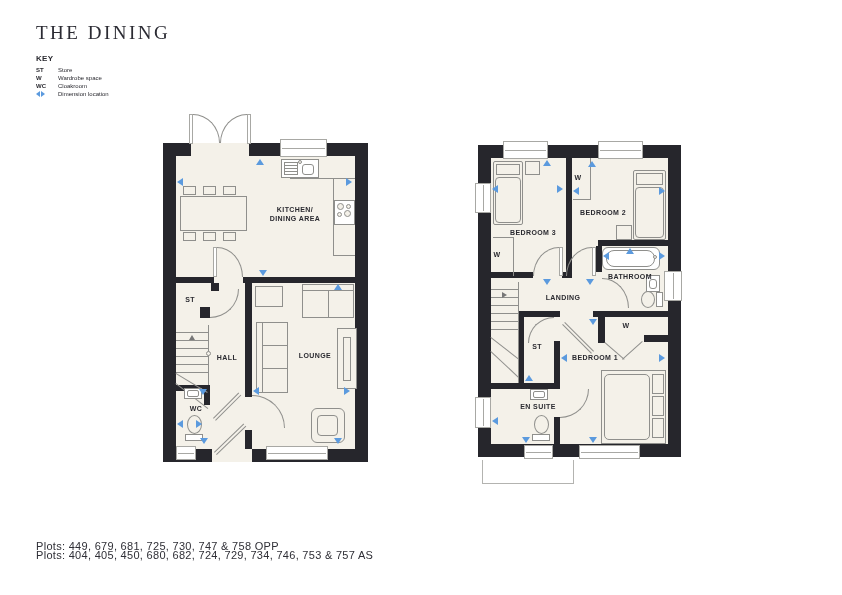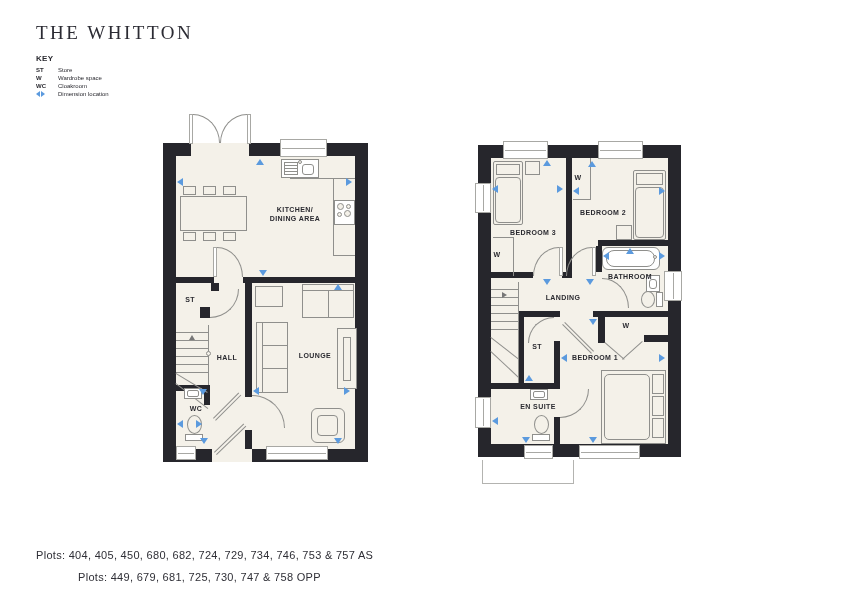--- a/index.html
+++ b/index.html
@@ -48,21 +48,21 @@
   .lbl{position:absolute;font-size:7px;line-height:8.5px;font-weight:bold;letter-spacing:.4px;
        color:var(--txt);text-align:center;white-space:pre-line;}
   .ki{display:flex;align-items:center;gap:1px;width:22px;}
   .tri-l{width:0;height:0;border-top:3px solid transparent;border-bottom:3px solid transparent;border-right:4px solid var(--blue);}
   .tri-r{width:0;height:0;border-top:3px solid transparent;border-bottom:3px solid transparent;border-left:4px solid var(--blue);}
   .outline3{position:absolute;border-left:1px solid #b3b3b0;border-right:1px solid #b3b3b0;border-bottom:1px solid #b3b3b0;}
 </style>
 </head>
 <body>
 
-<div class="title">THE WHITTON</div>
+<div class="title">THE DINING</div>
 
 <div class="key">
   <div class="key-h">KEY</div>
   <div class="key-row">
     <span class="key-abbr">ST</span>
     <span class="key-lbl">Store</span>
   </div>
   <div class="key-row">
     <span class="key-abbr">W</span>
     <span class="key-lbl">Wardrobe space</span>
@@ -297,13 +297,13 @@
   <div class="lbl" style="left:55px;top:149px;width:60px;">LANDING</div>
   <div class="lbl" style="left:49px;top:198px;width:20px;">ST</div>
   <div class="lbl" style="left:141px;top:177px;width:14px;">W</div>
   <div class="lbl" style="left:87px;top:209px;width:60px;">BEDROOM 1</div>
   <div class="lbl" style="left:35px;top:258px;width:50px;">EN SUITE</div>
 
   <div class="outline3" style="left:4px;top:315px;width:92px;height:24px;"></div>
 </div>
 
 <div class="plots" style="top:549px;">Plots: 404, 405, 450, 680, 682, 724, 729, 734, 746, 753 &amp; 757 AS</div>
-<div class="plots" style="top:571px;margin-left:42px;">Plots: 449, 679, 681, 725, 730, 747 &amp; 758 OPP</div>
+<div class="plots" style="top:540px;">Plots: 449, 679, 681, 725, 730, 747 &amp; 758 OPP</div>
 
 </body></html>

